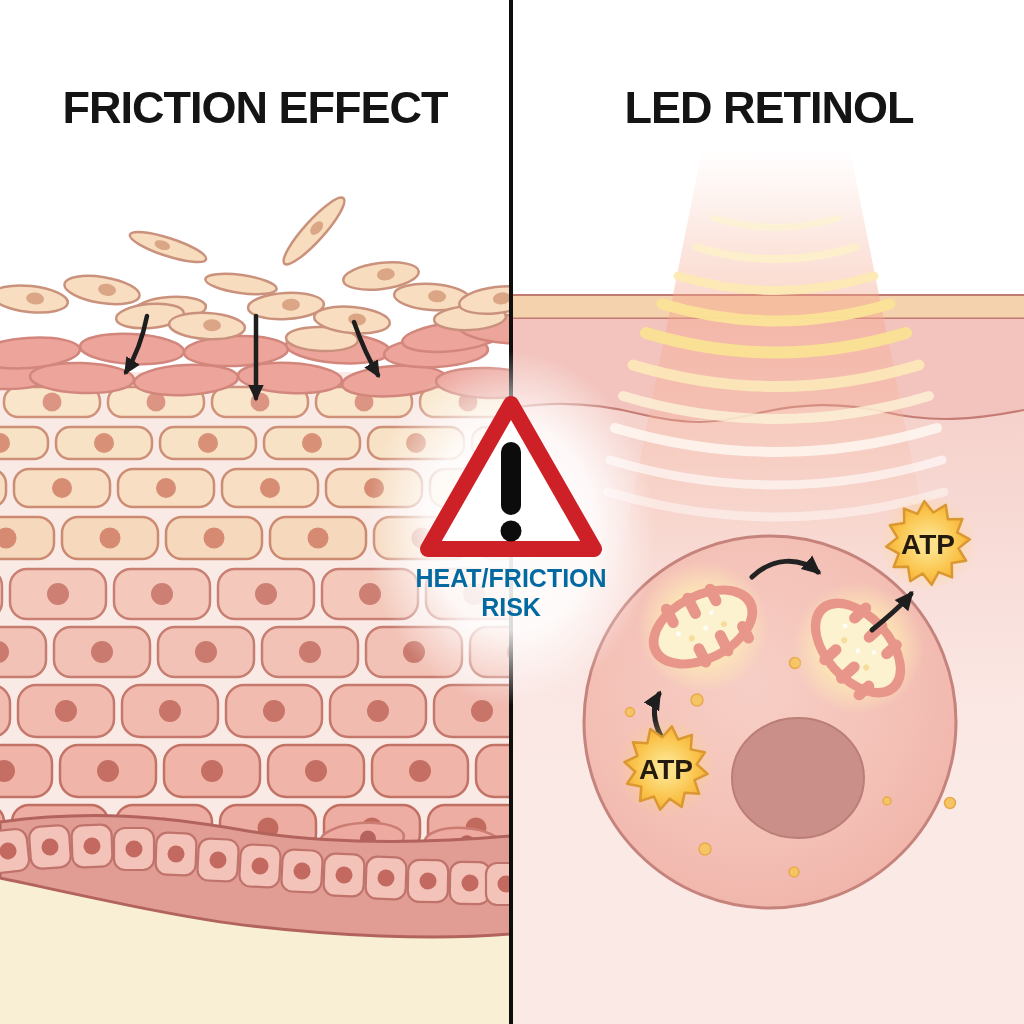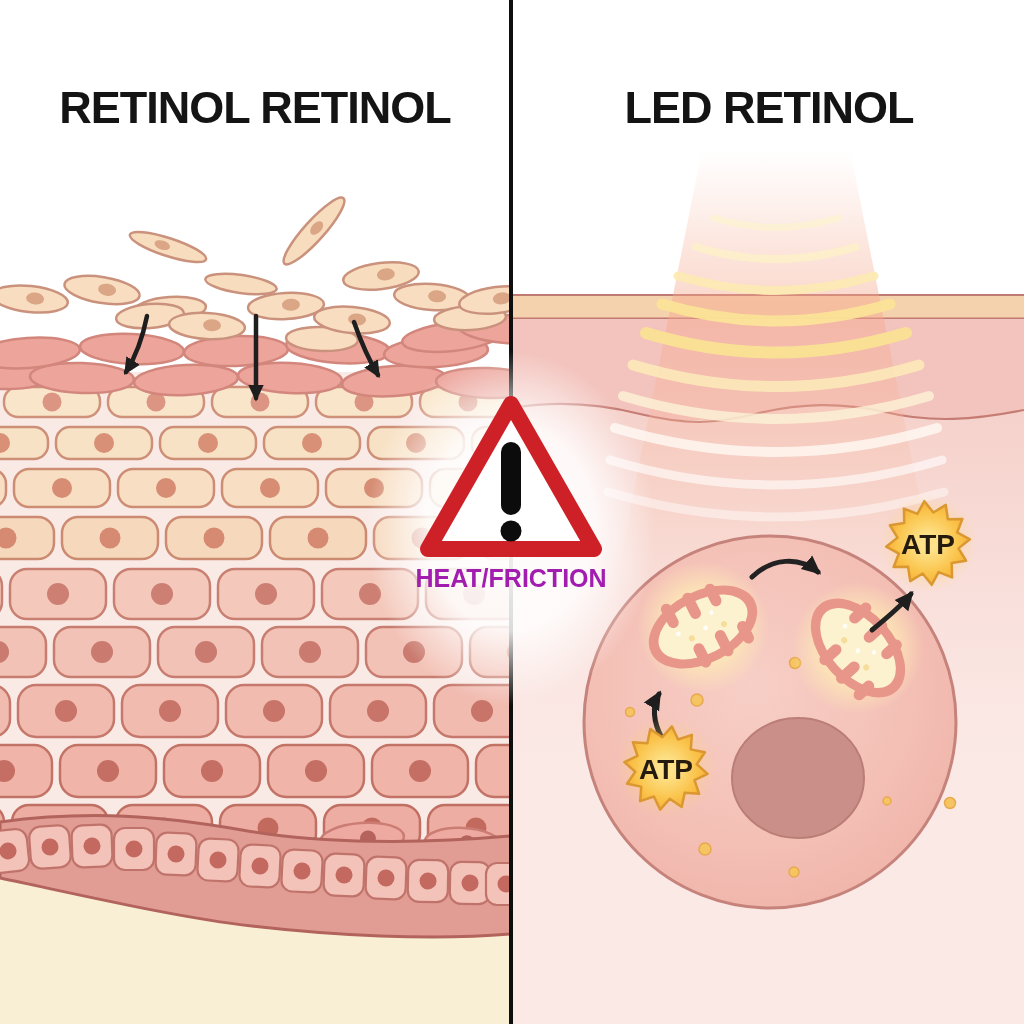--- a/index.html
+++ b/index.html
@@ -10,21 +10,21 @@
   .stage{position:absolute;inset:0;width:1024px;height:1024px;}
   .panel-title{
     position:absolute;top:82px;width:510px;text-align:center;
     font-size:45px;font-weight:bold;letter-spacing:-1px;color:#141414;
     white-space:nowrap;
   }
   .panel-title.left{left:0;}
   .panel-title.right{left:514px;}
   .warn-caption{
     position:absolute;left:331px;top:564px;width:360px;text-align:center;
-    font-size:25px;font-weight:bold;line-height:1.16;color:#a21caf;
+    font-size:25px;font-weight:bold;line-height:1.16;color:#0369a1;
     letter-spacing:0;
   }
 </style>
 </head>
 <body>
 
 <svg class="stage" viewBox="0 0 1024 1024">
   <defs>
 
     <marker id="ah" viewBox="0 0 10 10" refX="7.5" refY="5" markerWidth="4" markerHeight="4" orient="auto-start-reverse">
@@ -361,17 +361,18 @@
   <g>
     <ellipse cx="511" cy="528" rx="185" ry="228" fill="url(#glowWhite)"></ellipse>
     <path d="M511,404 L594,549 L428,549 Z" fill="#ffffff" stroke-width="16" stroke-linejoin="round" stroke="#ce2127"></path>
     <g>
       <line x1="511" y1="452" x2="511" y2="505" stroke="#0c0c0c" stroke-width="20" stroke-linecap="round"></line>
       <circle cx="511" cy="531" r="10.5" fill="#0c0c0c"></circle>
     </g>
   </g>
 </svg>
 
-<div class="panel-title left">RETINOL RETINOL</div>
+<div class="panel-title left">FRICTION EFFECT</div>
 <div class="panel-title right">LED RETINOL</div>
 <div class="warn-caption">
   <div>HEAT/FRICTION</div>
+  <div>RISK</div>
 </div>
 
 </body></html>

